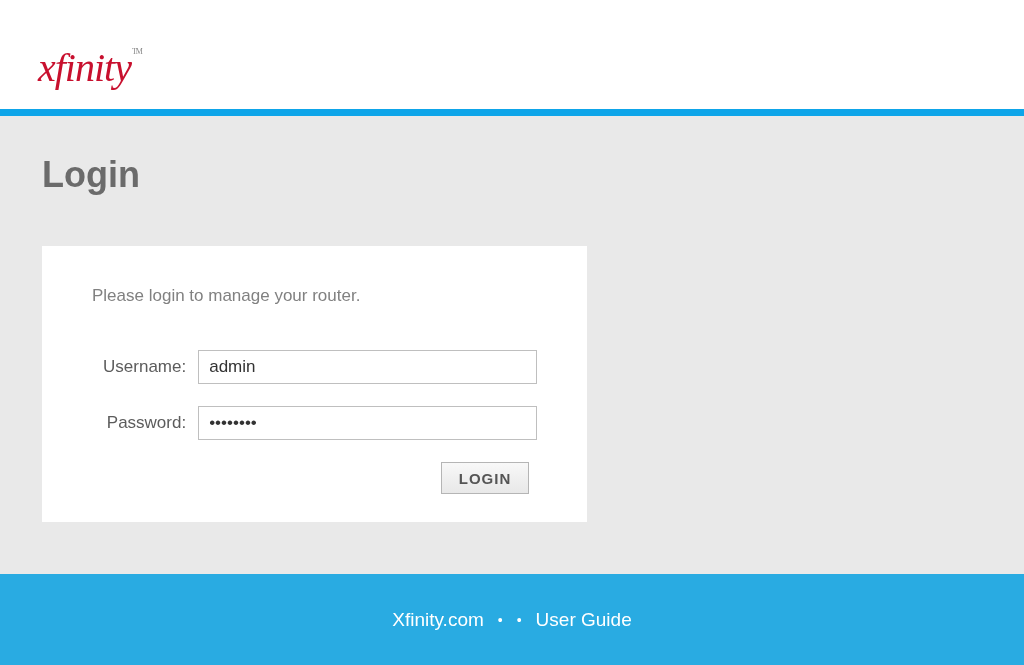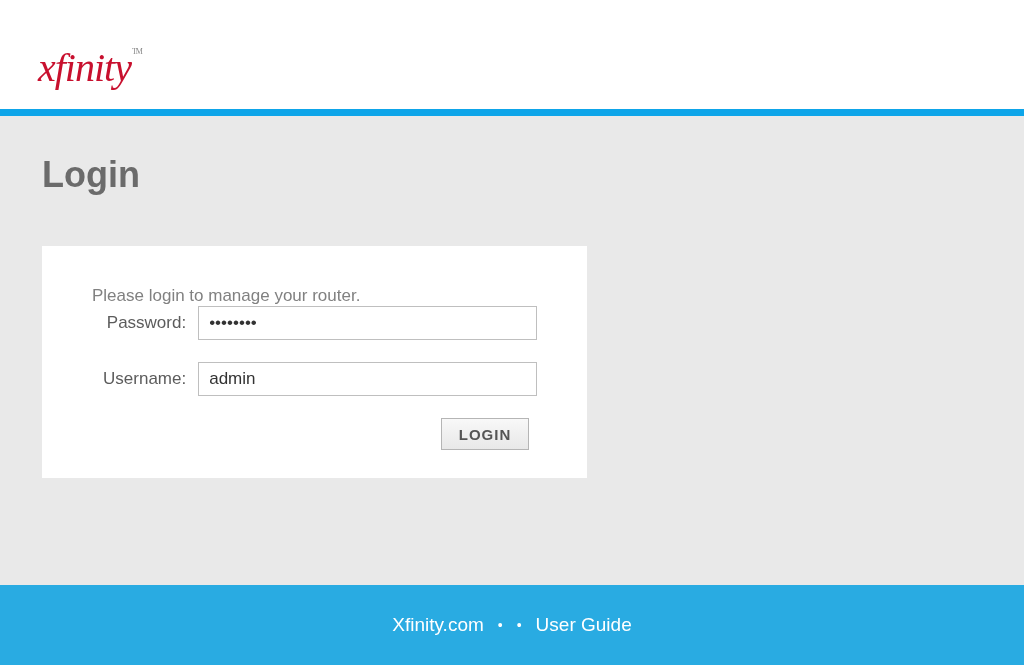--- a/index.html
+++ b/index.html
@@ -42,20 +42,21 @@
       margin-bottom: 50px;
     }
     .login-card {
       background: #ffffff;
       width: 545px;
       padding: 40px 50px 28px 50px;
     }
     .login-instruction {
       font-size: 17px;
       color: #818181;
+      margin-bottom: 44px;
     }
     .form-row {
       display: flex;
       align-items: center;
       margin-bottom: 22px;
     }
     .form-label {
       width: 108px;
       text-align: right;
       font-size: 17px;
@@ -86,21 +87,21 @@
       font-weight: bold;
       color: #555;
       letter-spacing: 1px;
       cursor: pointer;
     }
     .footer {
       position: absolute;
       bottom: 0;
       left: 0;
       width: 1024px;
-      height: 80px;
+      height: 91px;
       background: #29abe2;
       display: flex;
       align-items: center;
       justify-content: center;
       gap: 14px;
     }
     .footer-link {
       color: #ffffff;
       font-size: 19px;
       text-decoration: none;
@@ -120,27 +121,27 @@
   </div>
 </div>
 
 <div class="content">
   <h1 class="page-title">Login</h1>
 
   <div class="login-card">
     <div class="login-instruction">Please login to manage your router.</div>
 
     <div class="form-row">
-      <label class="form-label">Password:</label>
-      <input type="password" class="form-input" value="••••••••" style="">
+      <label class="form-label">Username:</label>
+      <input type="text" class="form-input" value="admin" style="">
     </div>
 
     <div class="form-row">
-      <label class="form-label">Username:</label>
-      <input type="text" class="form-input" value="admin" style="">
+      <label class="form-label">Password:</label>
+      <input type="password" class="form-input" value="••••••••" style="">
     </div>
 
     <div class="button-row">
       <button class="login-button">LOGIN</button>
     </div>
   </div>
 </div>
 
 <div class="footer">
   <a class="footer-link">Xfinity.com</a>

